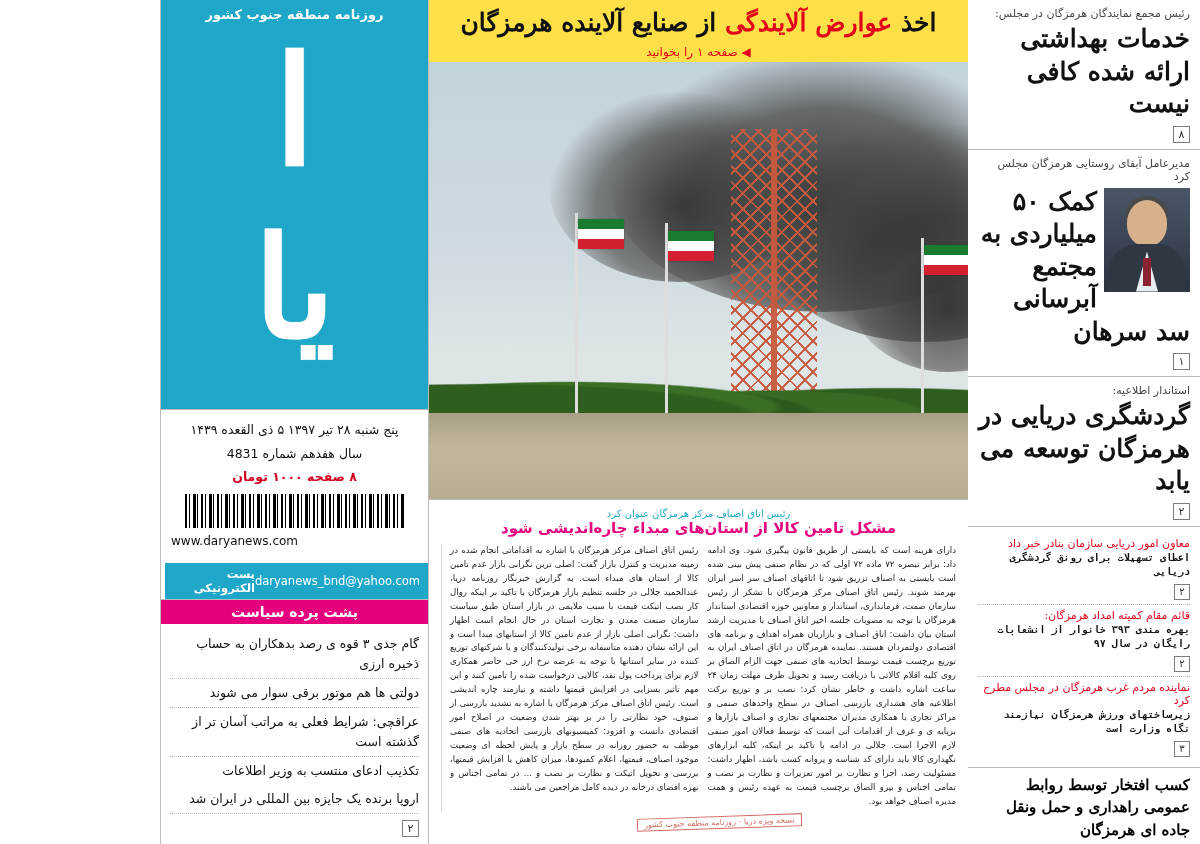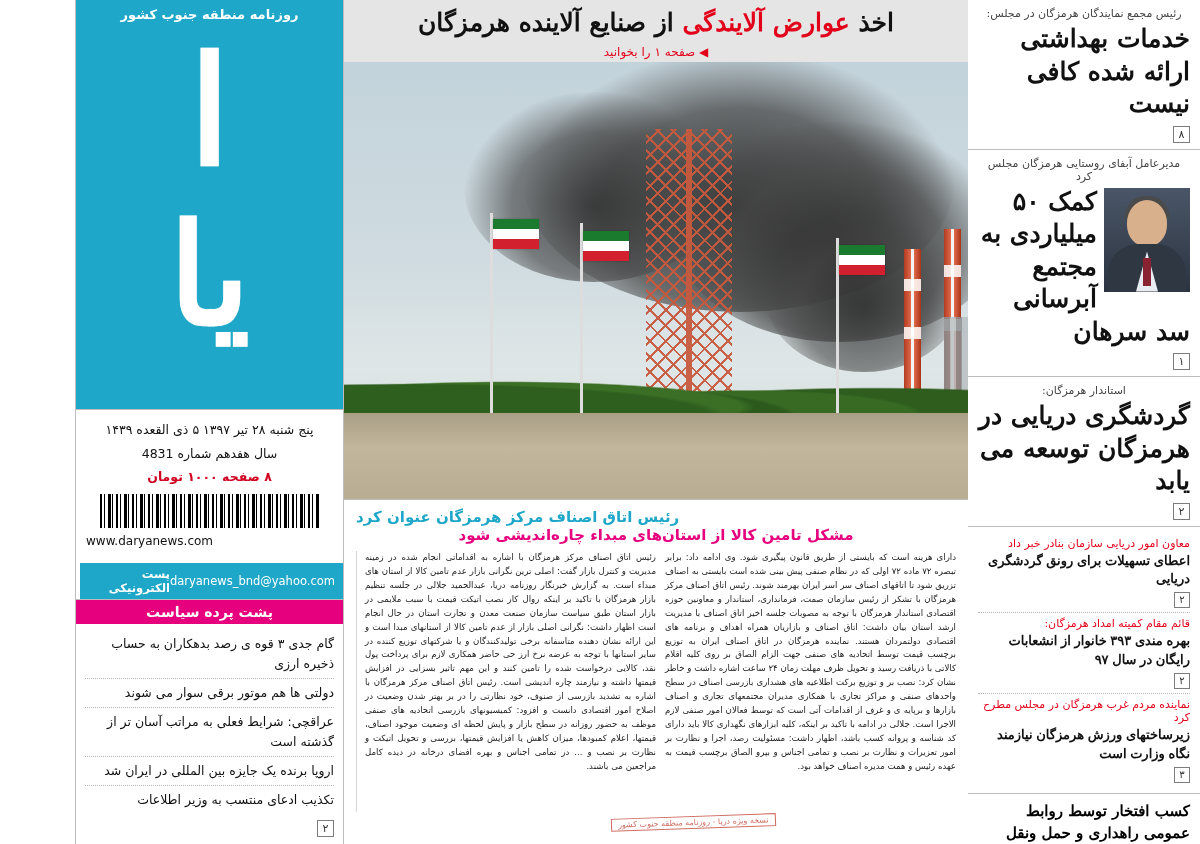--- a/index.html
+++ b/index.html
@@ -3,21 +3,21 @@
 <meta charset="utf-8">
 <style>
   * { box-sizing: border-box; }
   html, body {
     margin: 0; padding: 0;
     background: #ffffff;
     font-family: "DejaVu Sans", "Liberation Sans", sans-serif;
   }
   .page {
     position: relative;
-    width: 1125px;
+    width: 1040px;
     height: 844px;
     background: #ffffff;
     overflow: hidden;
     display: flex;
     flex-direction: row-reverse;
   }
 
   
   .masthead-col {
     width: 268px;
@@ -47,21 +47,21 @@
     text-align: center;
     font-family: "DejaVu Serif", "Liberation Serif", serif;
     font-size: 150px;
     line-height: 1.25;
     font-weight: bold;
     direction: rtl;
     color: #ffffff;
     text-shadow: 0 0 1px rgba(255,255,255,.4);
   }
   .masthead-logo .l1 { display:block; height: 170px; }
-  .masthead-logo .l2 { display:block; height: 160px; font-size: 140px;}
+  .masthead-logo .l2 { display:block; height: 160px; font-size: 140px; margin-top: 13px;}
   .masthead-logo .l3 { display:block; font-size: 155px; }
 
   
   .issue-info {
     border-top: 1px solid #bcbcbc;
     padding: 8px 10px 4px 10px;
     text-align: center;
     font-size: 12.5px;
     line-height: 1.9;
     color: #111;
@@ -147,21 +147,21 @@
     flex: 1 1 auto;
     display: flex;
     flex-direction: column;
     border-left: 1px solid #bcbcbc;
   }
   .lead-photo-wrap {
     position: relative;
     height: 500px;
     border-bottom: 1px solid #bcbcbc;
     overflow: hidden;
-    background: #e5e5e5;
+    background: #fde047;
   }
   .lead-headline {
     position: absolute;
     top: 8px; right: 10px; left: 10px;
     text-align: center;
     font-size: 25px;
     font-weight: bold;
     color: #111;
     direction: rtl;
     z-index: 4;
@@ -246,24 +246,24 @@
 
   
   .main-article {
     flex: 1 1 auto;
     padding: 8px 12px 6px 12px;
     direction: rtl;
     display: flex;
     flex-direction: column;
   }
   .kicker {
-    text-align: left;
+    text-align: center;
     color: #1ea7c8;
-    font-size: 15px;
-    font-weight: bold;
+    font-size: 10px;
+    font-weight: normal;
   }
   .main-headline {
     text-align: center;
     font-size: 42px;
     font-weight: bold;
     color: #111;
     line-height: 1.25;
     margin: 6px 0 4px 0;
     font-family: "DejaVu Serif","Liberation Serif", serif;
   }
@@ -315,21 +315,21 @@
     direction: rtl;
   }
   .brief {
     border-bottom: 1px solid #bcbcbc;
     padding: 7px 10px 6px 10px;
     position: relative;
   }
   .brief .over {
     font-size: 11px;
     color: #444;
-    text-align: center;
+    text-align: right;
     margin-bottom: 3px;
     direction: rtl;
   }
   .brief .title {
     font-size: 25px;
     font-weight: bold;
     line-height: 1.3;
     text-align: right;
     color: #111;
     font-family: "DejaVu Serif","Liberation Serif", serif;
@@ -377,22 +377,22 @@
     background: #8a2331;
   }
   .left-list {
     padding: 6px 10px;
     border-bottom: 1px solid #bcbcbc;
   }
   .left-list .item { padding: 4px 0; border-bottom: 1px dotted #b9b9b9; }
   .left-list .item:last-child { border-bottom: none; }
   .left-list .over { color: #e2001a; font-size: 11px; margin-bottom: 2px; }
   .left-list .headline {
-    font-size: 13px; font-weight: bold; line-height: 1.45; color:#111;
-    font-family: Liberation Sans, sans-serif;
+    font-size: 10px; font-weight: bold; line-height: 1.45; color:#111;
+    font-family: Liberation Mono, monospace;
   }
   .left-list .pg {
     width: 16px; height: 16px; border: 1px solid #7c7c7c;
     font-size: 10px; line-height: 14px; text-align: center; color: #333;
     margin-top: 3px;
   }
   .bottom-notes {
     padding: 6px 10px;
     font-size: 15px;
     font-weight: bold;
@@ -430,22 +430,22 @@
       <span class="addr">daryanews_bnd@yahoo.com</span>
     </div>
 
     <div class="politics-box">
       <div class="politics-head">پشت پرده سیاست</div>
       <div class="politics-list">
         <ul>
           <li><span>گام جدی ۳ قوه ی رصد بدهکاران به حساب ذخیره ارزی</span></li>
           <li><span>دولتی ها هم موتور برقی سوار می شوند</span></li>
           <li><span>عراقچی: شرایط فعلی به مراتب آسان تر از گذشته است</span></li>
+          <li style="border-bottom:none"><span>تکذیب ادعای منتسب به وزیر اطلاعات</span></li>
           <li><span>اروپا برنده یک جایزه بین المللی در ایران شد</span></li>
-          <li style="border-bottom:none"><span>تکذیب ادعای منتسب به وزیر اطلاعات</span></li>
         </ul>
       </div>
       <div class="politics-foot">
         <span class="page-badge">۲</span>
       </div>
     </div>
   </div>
 
   <div class="center-col">
 
@@ -523,21 +523,21 @@
         <div class="head"></div>
         <div class="body"></div>
         <div class="shirt"></div>
         <div class="tie"></div>
       </div>
       <div class="title">کمک ۵۰ میلیاردی به مجتمع آبرسانی سد سرهان</div>
       <div class="pg">۱</div>
     </div>
 
     <div class="brief">
-      <div class="over">استاندار هرمزگان:</div>
+      <div class="over">استاندار اطلاعیه:</div>
       <div class="title">گردشگری دریایی در هرمزگان توسعه می یابد</div>
       <div class="pg">۲</div>
     </div>
 
     <div class="left-list">
       <div class="item">
         <div class="over">معاون امور دریایی سازمان بنادر خبر داد</div>
         <div class="headline">اعطای تسهیلات برای رونق گردشگری دریایی</div>
         <div class="pg">۲</div>
       </div>

